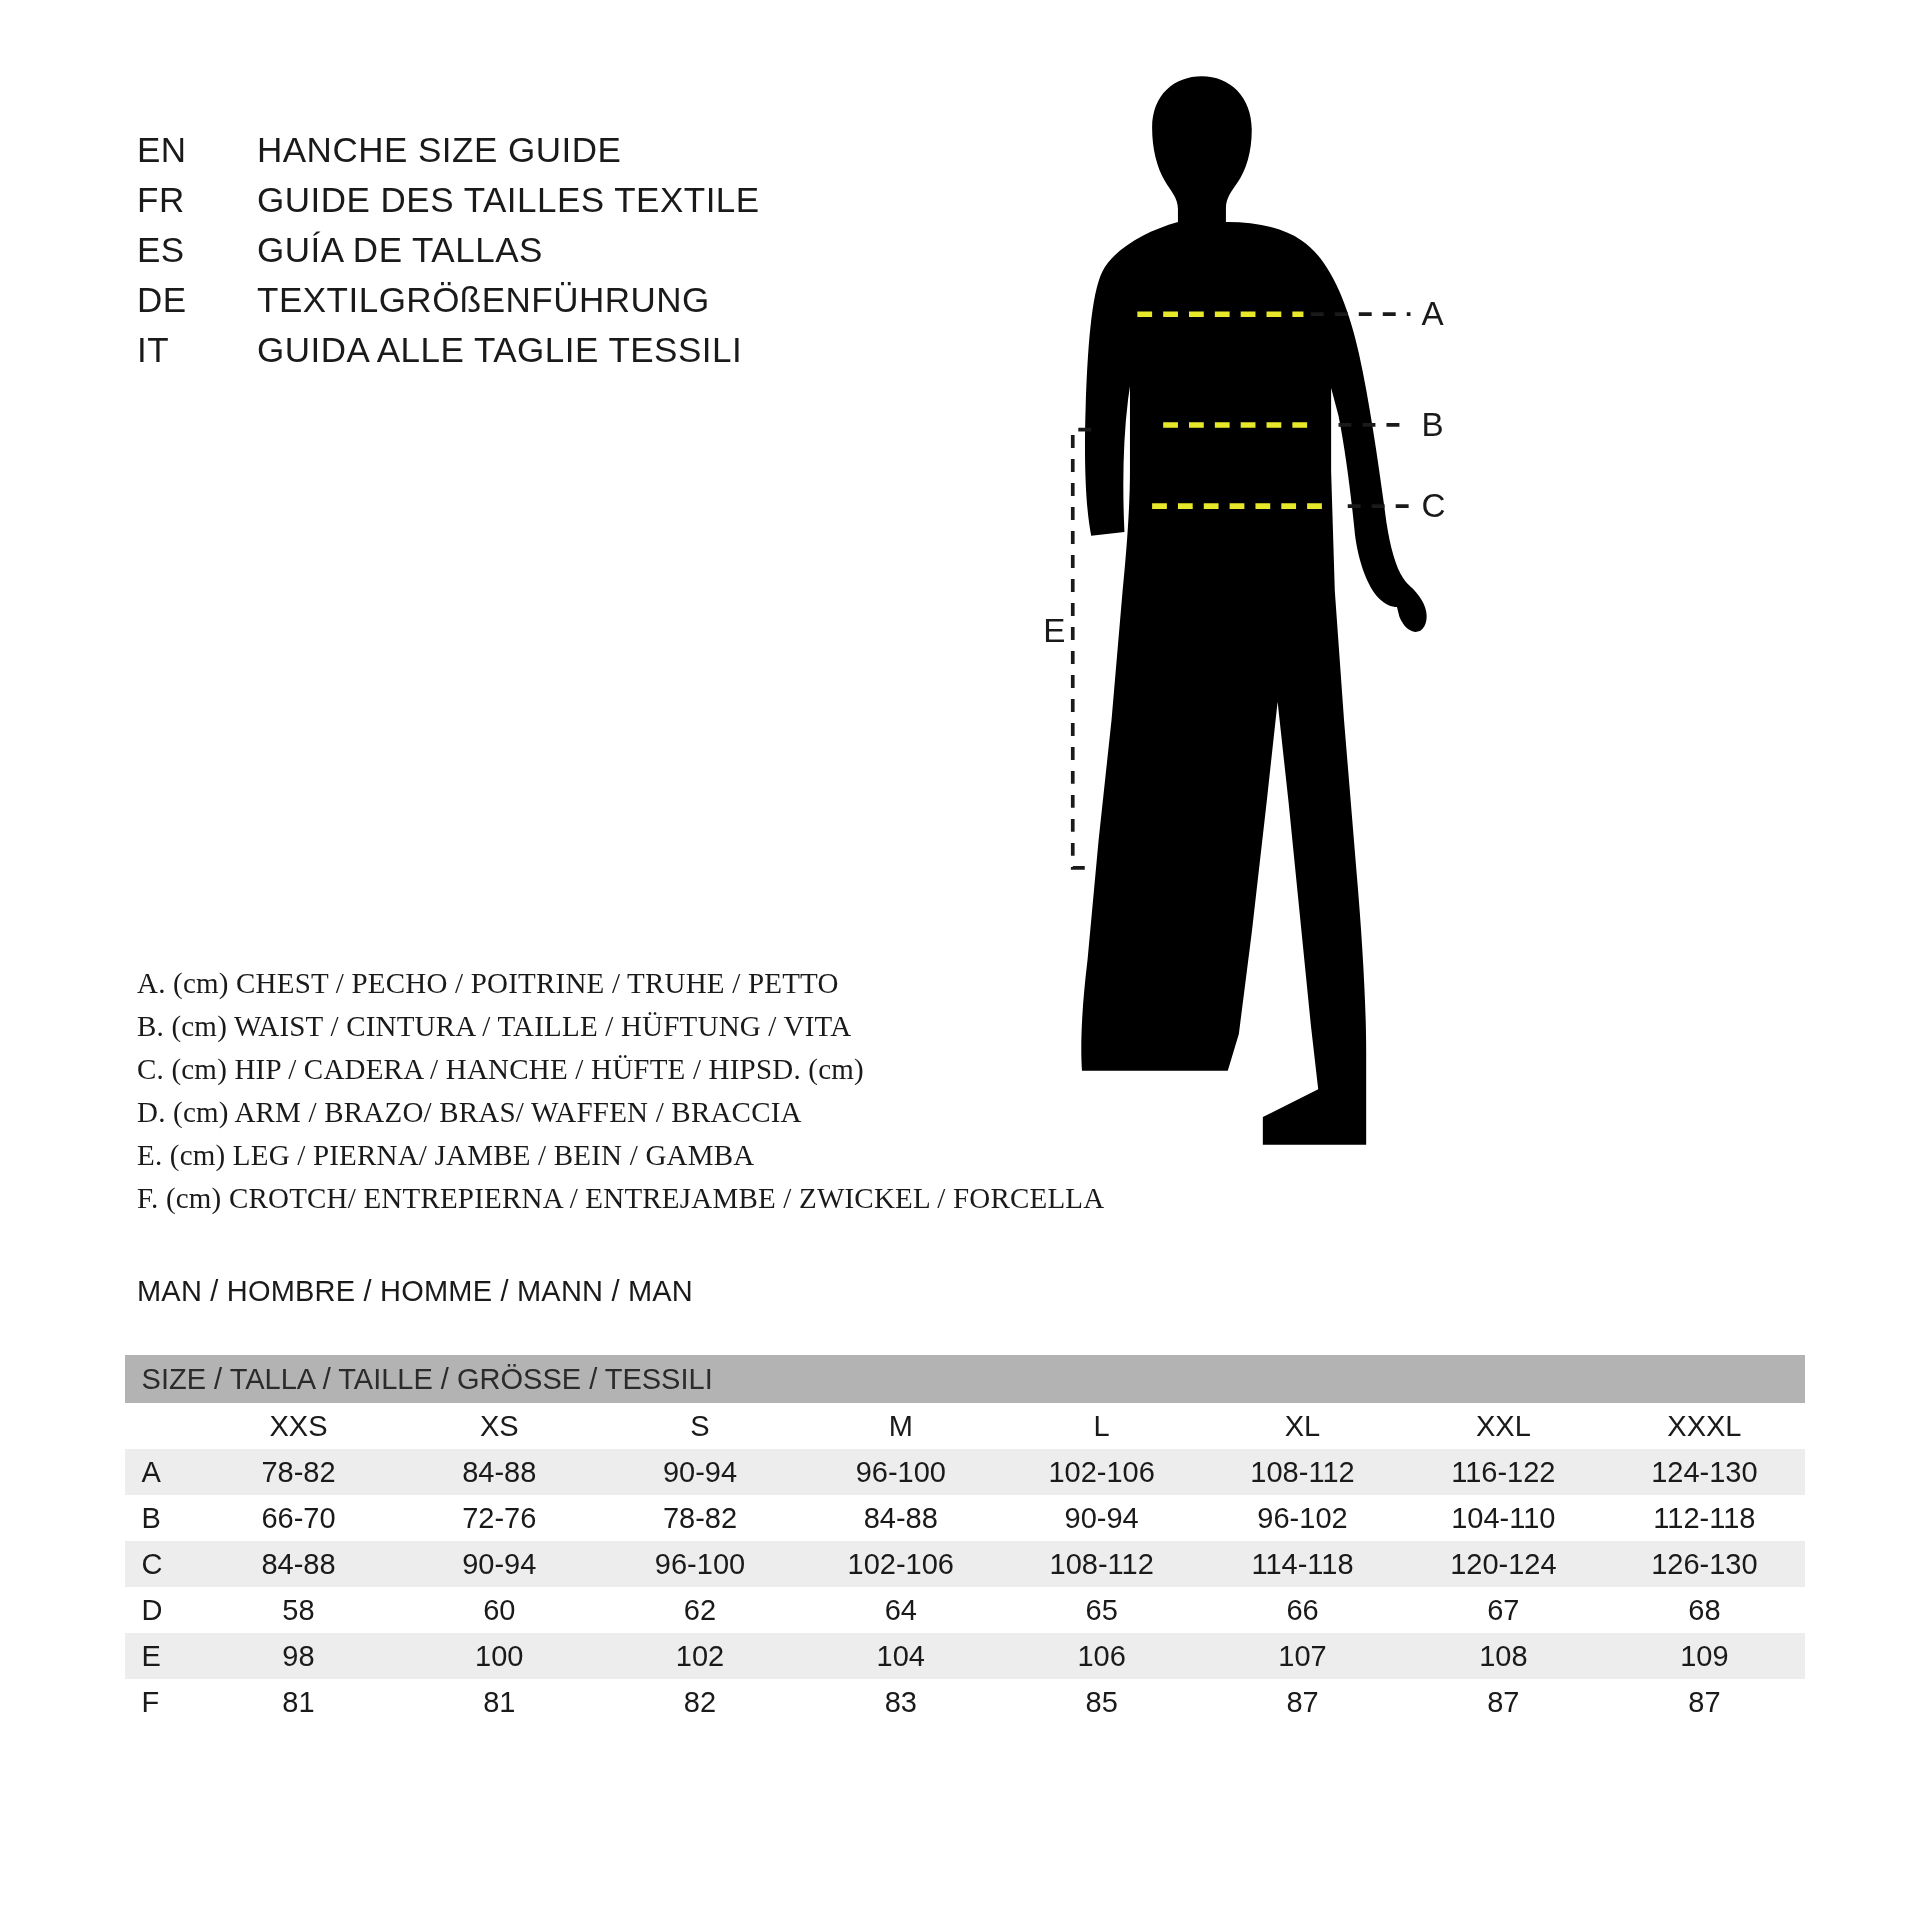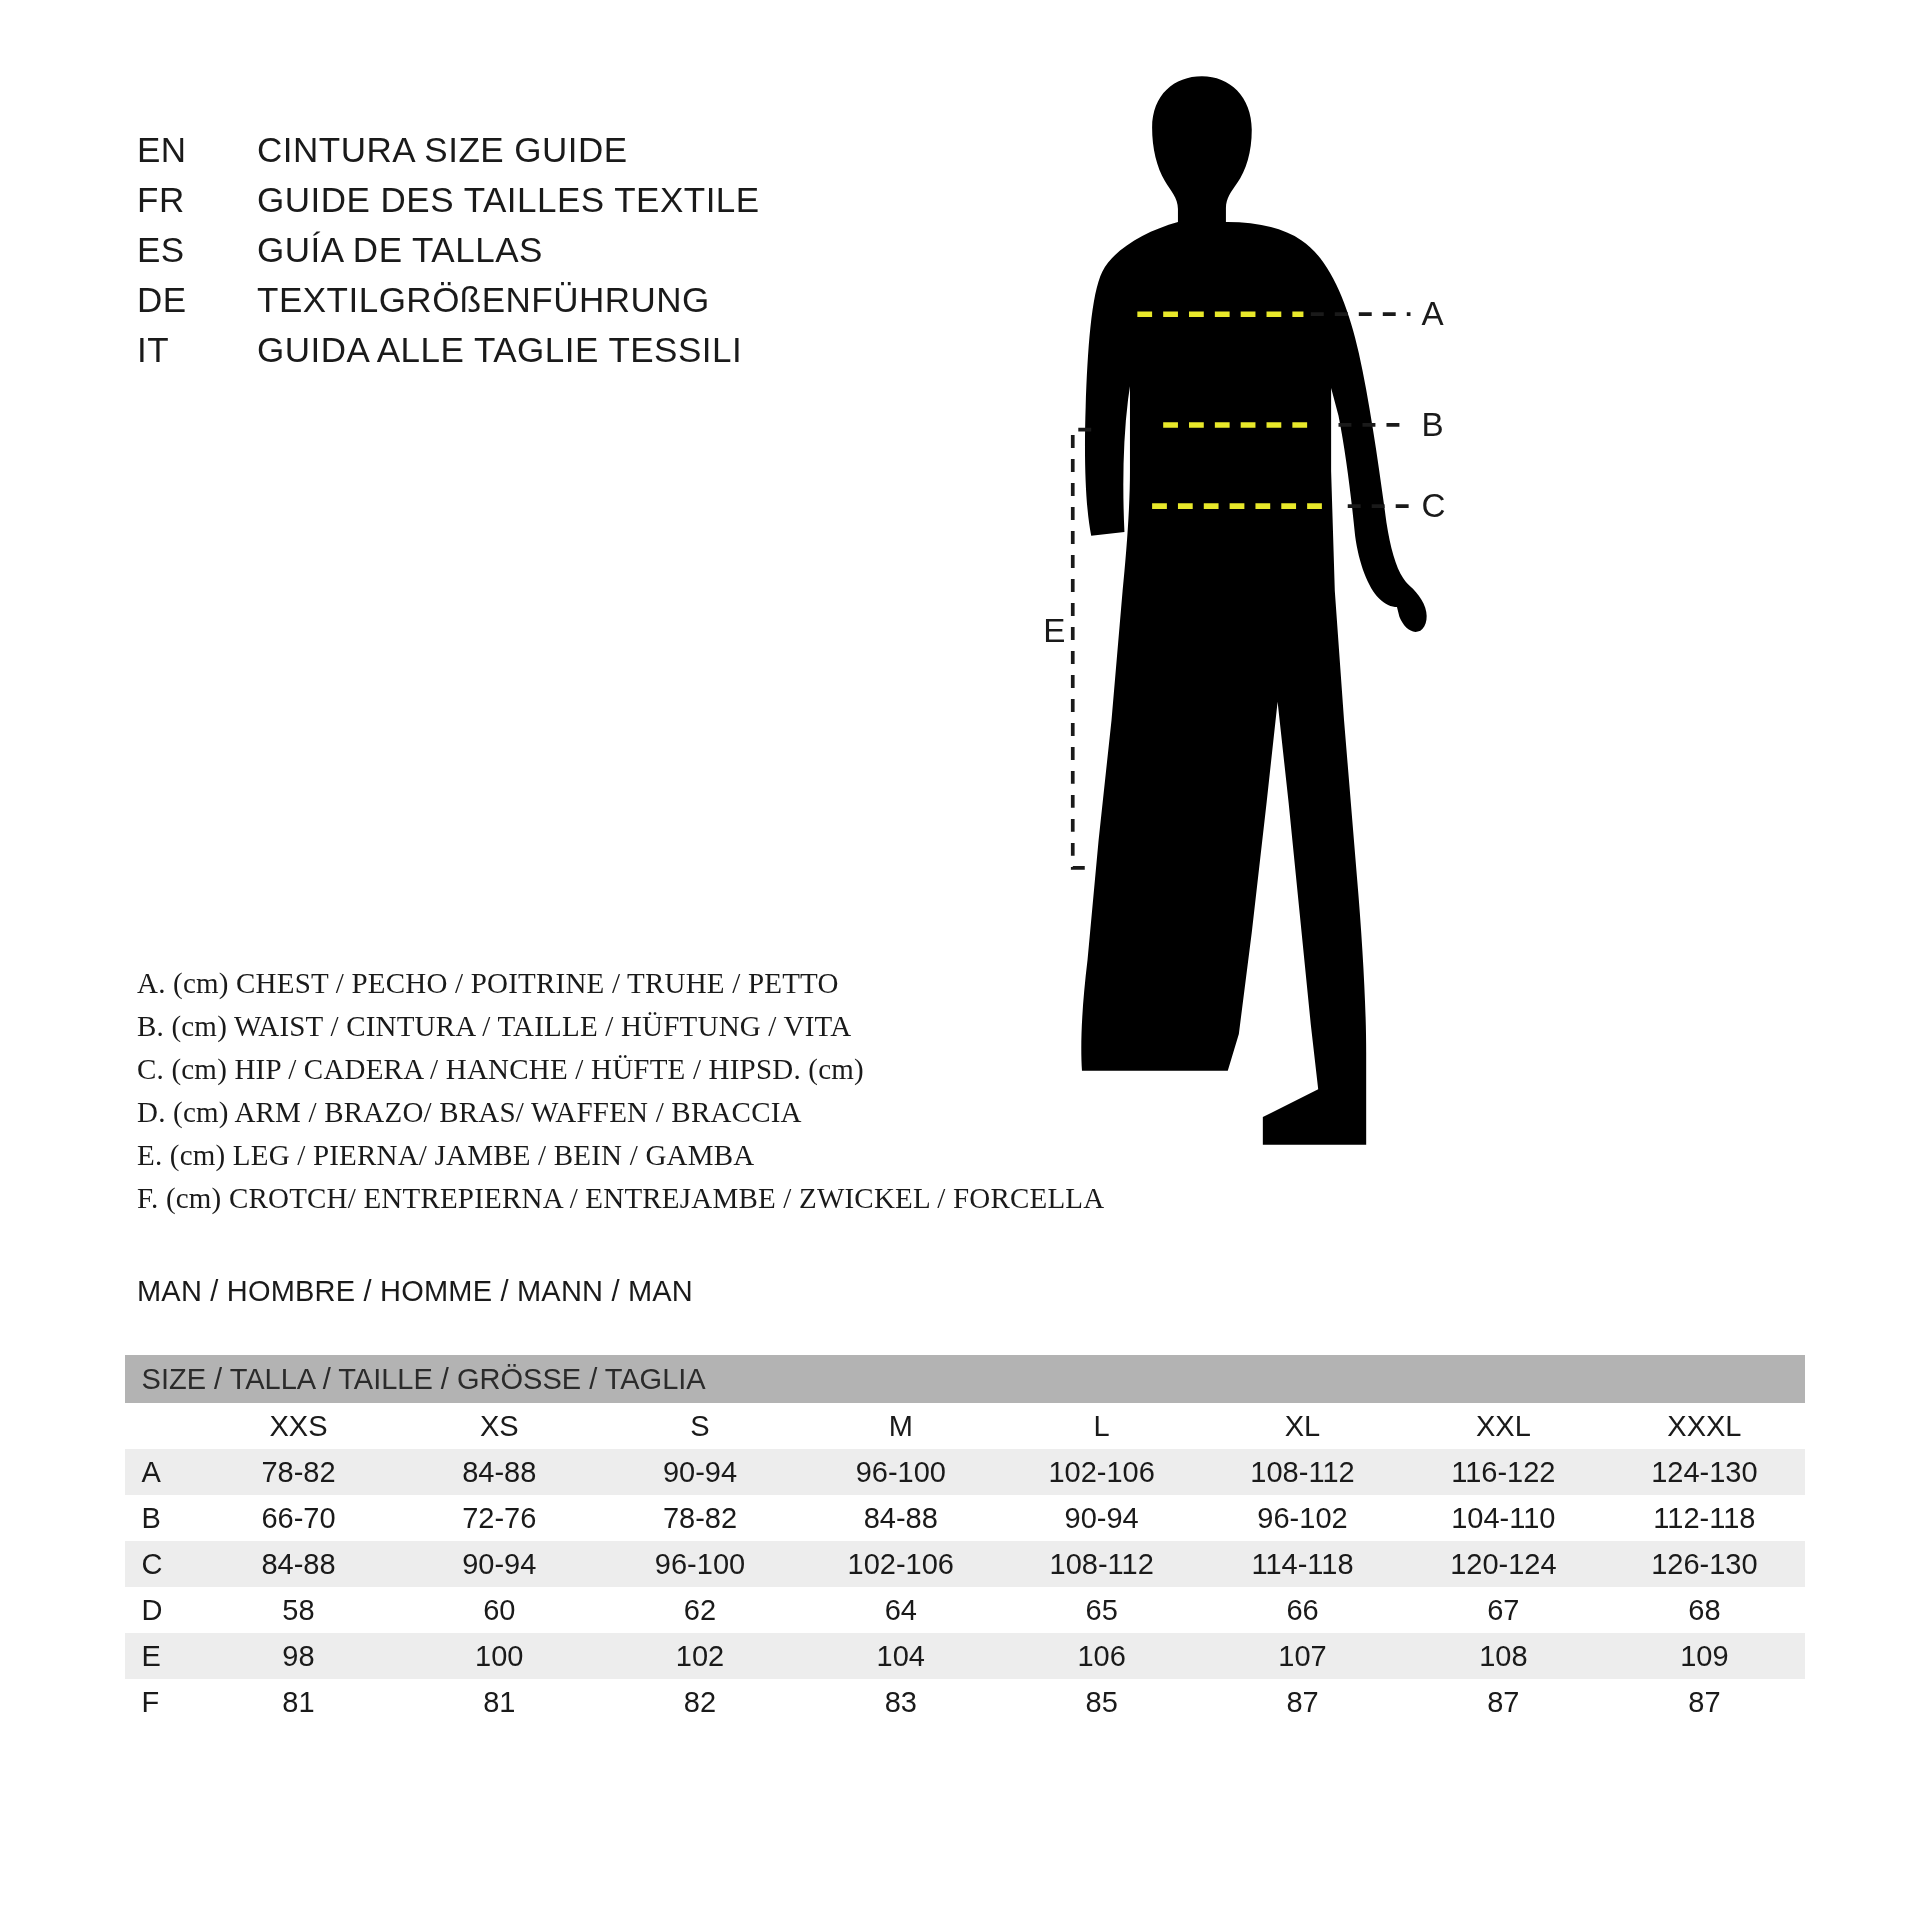--- a/index.html
+++ b/index.html
@@ -96,21 +96,21 @@
   .size-table tr.plain td { background: #ffffff; }
   .col-label { width: 57px; text-align: left !important; padding-left: 16.6px !important; }
   .col-size { width: 203px; }
 </style>
 </head>
 <body>
 
 <div class="lang-block">
   <div class="lang-row">
     <div class="lang-code">EN</div>
-    <div class="lang-text">CINTURA SIZE GUIDE</div>
+    <div class="lang-text">HANCHE SIZE GUIDE</div>
   </div>
   <div class="lang-row">
     <div class="lang-code">FR</div>
     <div class="lang-text">GUIDE DES TAILLES TEXTILE</div>
   </div>
   <div class="lang-row">
     <div class="lang-code">ES</div>
     <div class="lang-text">GUÍA DE TALLAS</div>
   </div>
   <div class="lang-row">
@@ -204,21 +204,21 @@
       <text x="-68" y="325">D</text>
       <text x="-68" y="655">F</text>
       <text x="10" y="615">E</text>
     </g>
   </svg>
 </div>
 
 <table class="size-table">
   <tbody>
     <tr class="hdr-bar">
-      <td colspan="9">SIZE / TALLA / TAILLE / GRÖSSE / TAGLIA</td>
+      <td colspan="9">SIZE / TALLA / TAILLE / GRÖSSE / TESSILI</td>
     </tr>
     <tr class="plain">
       <td class="col-label"></td>
       <td class="col-size">XXS</td>
       <td class="col-size">XS</td>
       <td class="col-size">S</td>
       <td class="col-size">M</td>
       <td class="col-size">L</td>
       <td class="col-size">XL</td>
       <td class="col-size">XXL</td>

